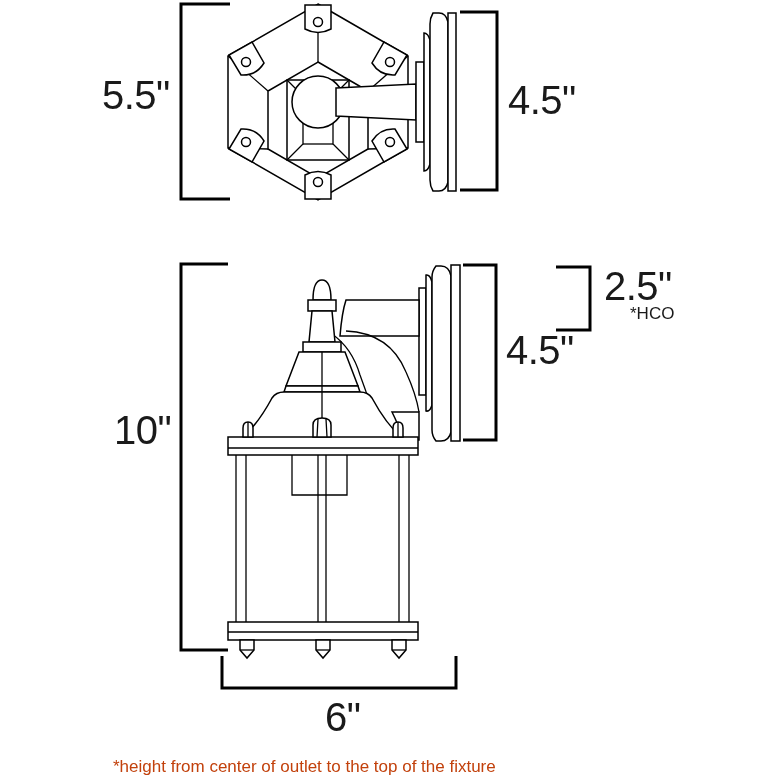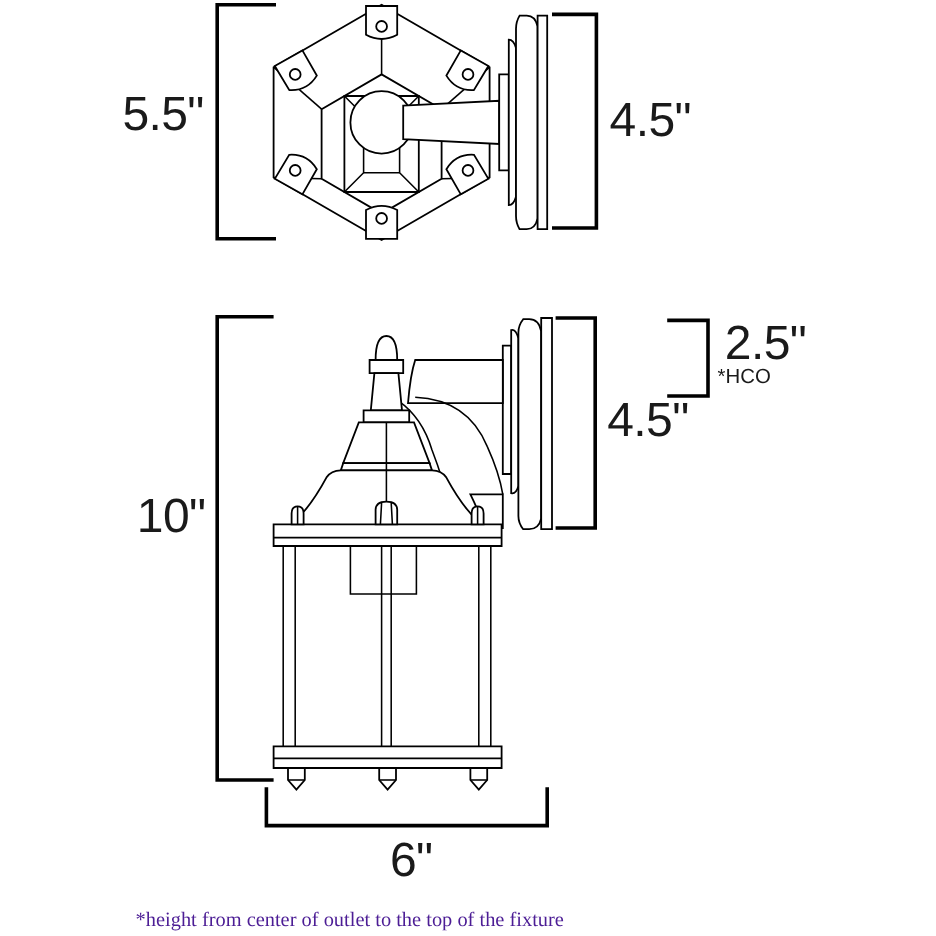--- a/index.html
+++ b/index.html
@@ -29,23 +29,23 @@
     position: absolute;
     font-family: "Liberation Sans", sans-serif;
     color: #1a1a1a;
     white-space: nowrap;
     line-height: 1;
   }
   .dim-lg { font-size: 40px; letter-spacing: -0.5px; }
   .dim-sm { font-size: 17px; letter-spacing: 0px; }
   .footnote {
     position: absolute;
-    font-family: Liberation Serif, serif;
+    font-family: Liberation Sans, sans-serif;
     font-size: 17px;
-    color: #4c1d95;
+    color: #c2410c;
     white-space: nowrap;
   }
   svg .ln {
     fill: none;
     stroke: #000000;
     stroke-width: 1.5;
     stroke-linecap: square;
     stroke-linejoin: miter;
   }
   svg .ln-thin {
@@ -226,19 +226,19 @@
   <div class="dim-label dim-lg" style="left:102px; top:75px;">5.5"</div>
 
   <div class="dim-label dim-lg" style="left:508px; top:80px;">4.5"</div>
 
   <div class="dim-label dim-lg" style="left:114px; top:410px;">10"</div>
 
   <div class="dim-label dim-lg" style="left:506px; top:330px;">4.5"</div>
 
   <div class="dim-label dim-lg" style="left:604px; top:266px;">2.5"</div>
 
-  <div class="dim-label dim-sm" style="left:598px; top:305px;">*HCO</div>
+  <div class="dim-label dim-sm" style="left:630px; top:305px;">*HCO</div>
 
   <div class="dim-label dim-lg" style="left:325px; top:697px;">6"</div>
 
   <div class="footnote" style="left:113px; top:757px;">*height from center of outlet to the top of the fixture</div>
 
 </div>
 
 </body></html>

